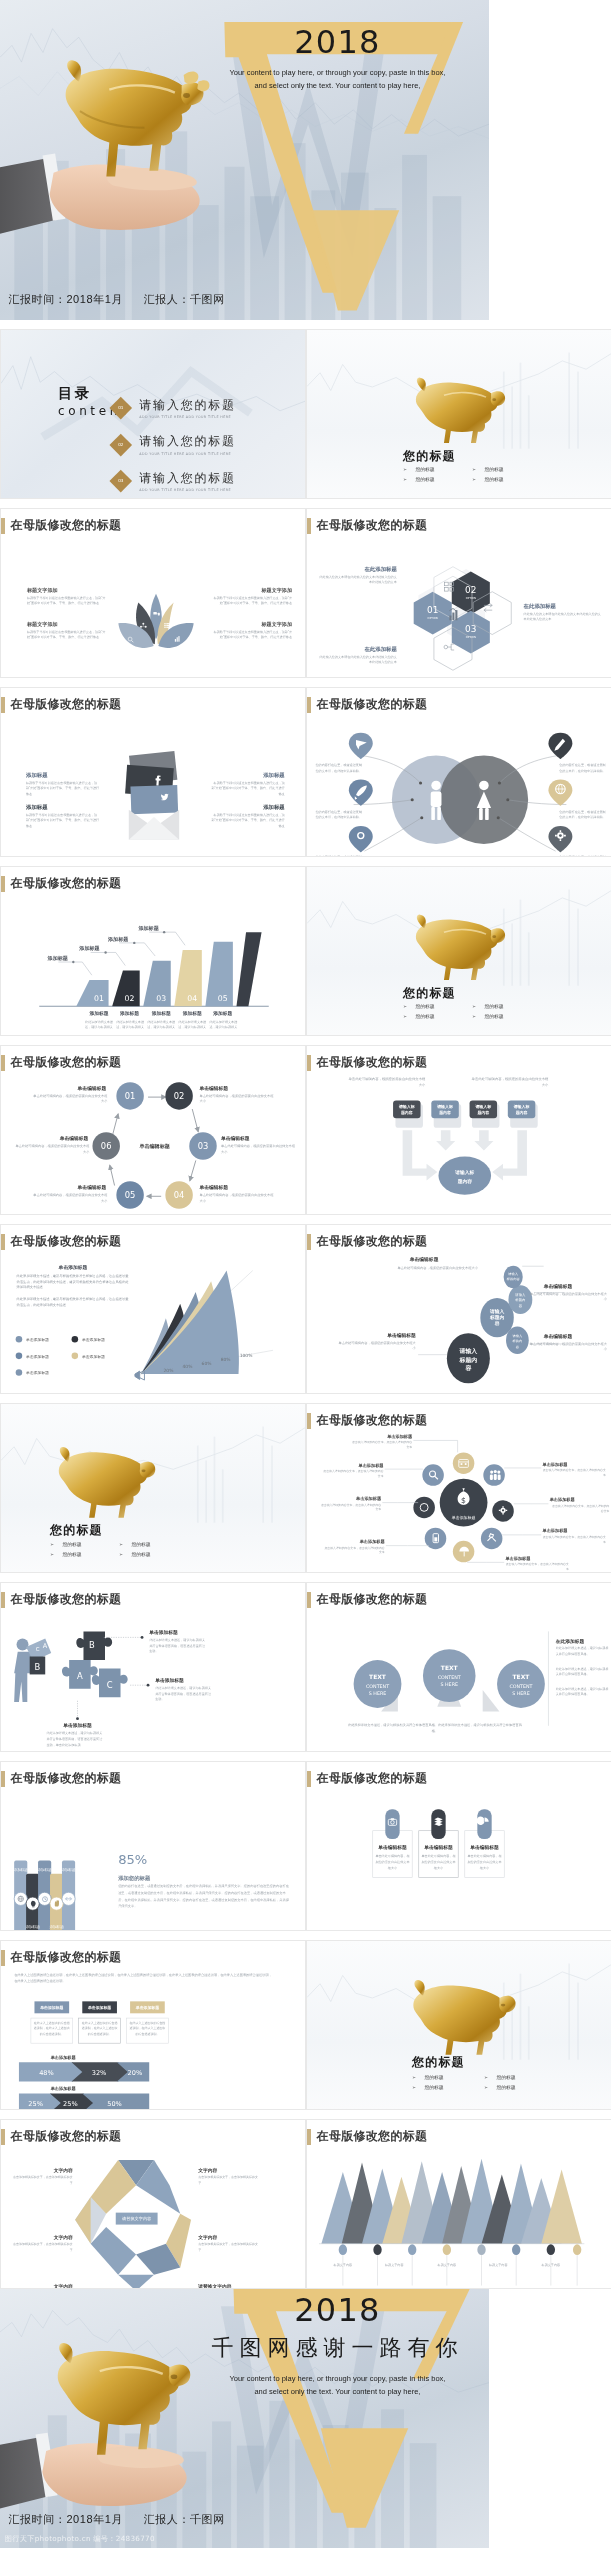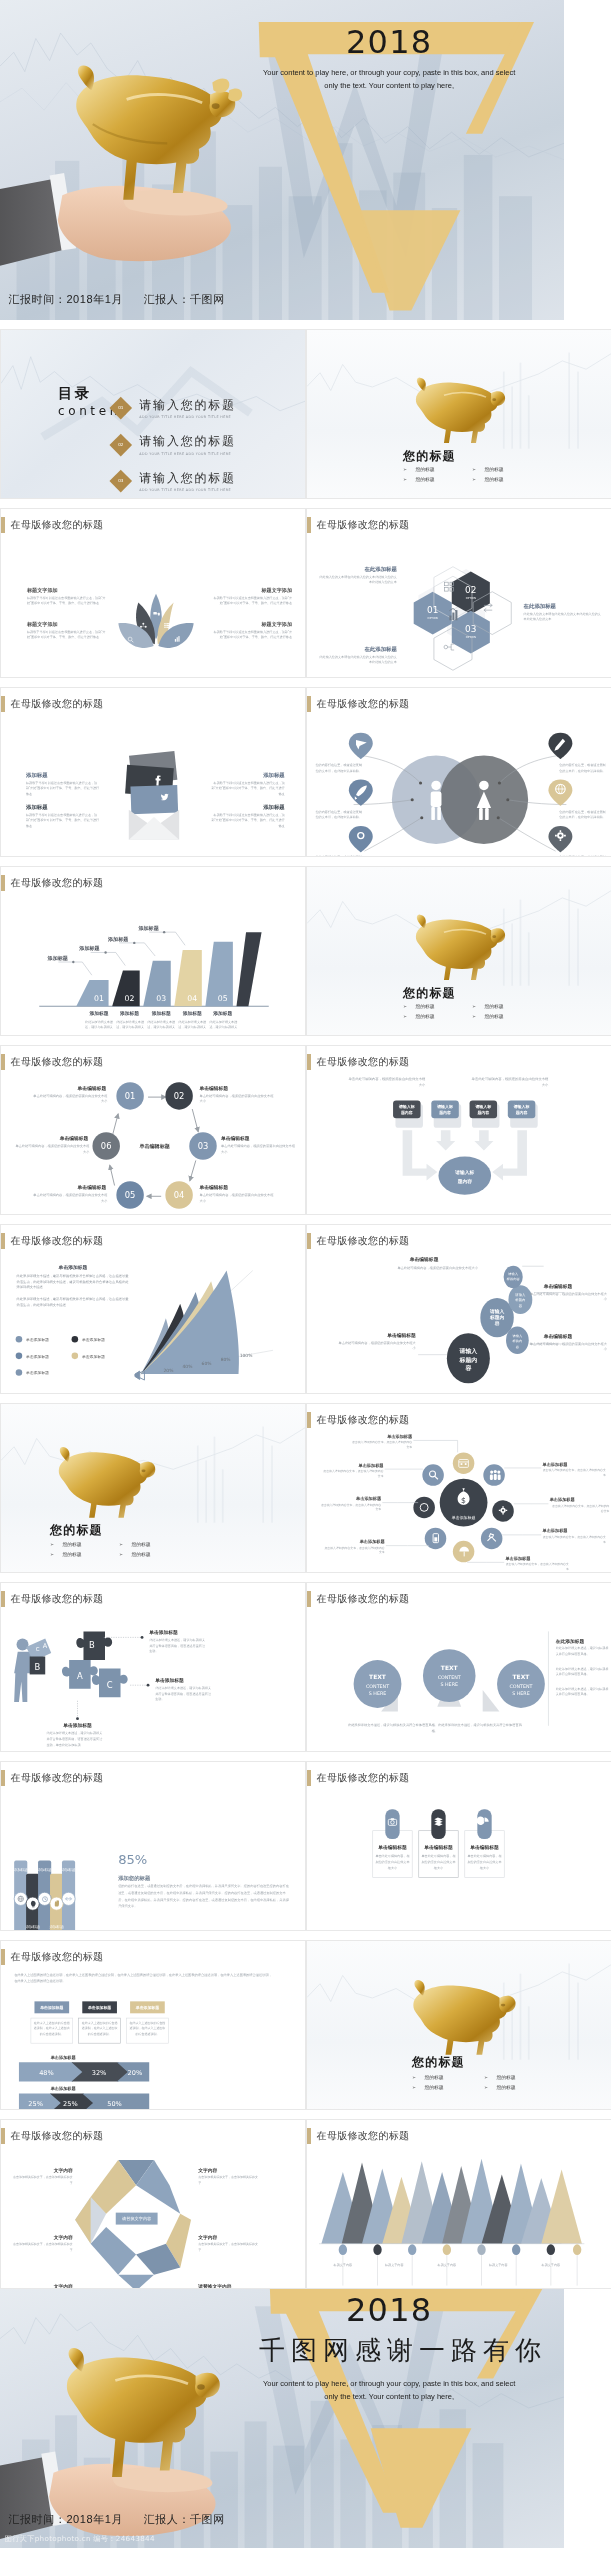--- a/index.html
+++ b/index.html
@@ -6,21 +6,21 @@
   html,body { background:#ffffff; }
   body {
     width:612px; height:2576px; position:relative; overflow:hidden;
     font-family:"Liberation Sans","DejaVu Sans",sans-serif;
     color:#333;
   }
   .deck { width:612px; position:relative; }
 
   
   .hero {
-    position:relative; width:564px; height:320px; overflow:hidden;
+    position:relative; width:489px; height:320px; overflow:hidden;
     background:
       linear-gradient(160deg,#e7ecf1 0%,#d6dde6 38%,#c9d3dd 62%,#dde3ea 100%);
   }
   .hero.ending { height:259px; }
   .hero-bg-graph {
     position:absolute; inset:0; opacity:.55;
   }
   .hero-city {
     position:absolute; left:0; bottom:0; width:100%; height:70%;
     opacity:.20;
@@ -40,21 +40,21 @@
     text-align:center; color:#1b1b1b;
   }
   .hero-year {
     font-size:32px; letter-spacing:1.2px; font-weight:400;
     font-family:"DejaVu Sans",sans-serif; line-height:1;
   }
   .hero-title {
     margin-top:7.2px; font-size:24px; font-weight:700; letter-spacing:1.8px;
     font-family:"DejaVu Sans",sans-serif;
   }
-  .hero-title.thanks { font-size:26px; letter-spacing:6px; font-weight:500;text-align:right; }
+  .hero-title.thanks { font-size:22px; letter-spacing:6px; font-weight:500; }
   .hero-sub {
     margin-top:8.4px; font-size:7.5px; line-height:1.75; color:#1d1d1d;
     padding:0 8%;
   }
   .hero-foot {
     position:absolute; z-index:6; bottom:13px; left:0; width:100%;
     text-align:left; font-size:11px; color:#222; letter-spacing:0.6px;
   }
   .hero-foot span { margin:0 8.4px; }
   .watermark {
@@ -72,21 +72,21 @@
   .slide.toc {
     background:linear-gradient(140deg,#eef2f6 0%,#e2e8ef 40%,#eef1f5 100%);
   }
   .slide.bullpage {
     background:linear-gradient(180deg,#fbfcfd 0%,#f2f5f8 60%,#fafbfc 100%);
   }
   .shdr {
     position:absolute; top:8.4px; left:0; display:flex; align-items:center;
   }
   .shdr .bar { width:3.6px; height:15.5px; background:#c9b283; margin-right:6px; }
-  .shdr .txt { font-size:10px; font-weight:400; color:#3b3b3b; letter-spacing:0.3px; }
+  .shdr .txt { font-size:12px; font-weight:700; color:#3b3b3b; letter-spacing:0.3px; }
 
   .tiny { font-size:3.1px; line-height:1.65; color:#9aa1a8; }
   .tiny2 { font-size:3.3px; line-height:1.7; color:#8d949c; }
   .subttl { font-size:5.4px; font-weight:700; color:#5c6c82; }
   .subttl.dark { color:#3e4750; }
 
   
   .toc-left { position:absolute; left:57px; top:54px; }
   .toc-left .cn { font-size:14.3px; font-weight:700; color:#1b1b1b; letter-spacing:2.4px; }
   .toc-left .en { font-size:12px; color:#1b1b1b; letter-spacing:3.6px; margin-top:1.2px;
@@ -1432,17 +1432,17 @@
 
   <div class="hero-text" style="top:2%">
     <div class="hero-year">2018</div>
     <div class="hero-title thanks">千图网感谢一路有你</div>
     <div class="hero-sub">Your content to play here, or through your copy, paste in this box, and select only the text. Your content to play here,</div>
   </div>
   <div class="hero-foot" style="bottom:21.5px">
     <span>汇报时间：2018年1月</span>
     <span>汇报人：千图网</span>
   </div>
-  <div class="watermark">图行天下photophoto.cn  编号：24643844</div>
+  <div class="watermark">图行天下photophoto.cn  编号：24836770</div>
 </div>
 
 </div>
 
 
 </body></html>

